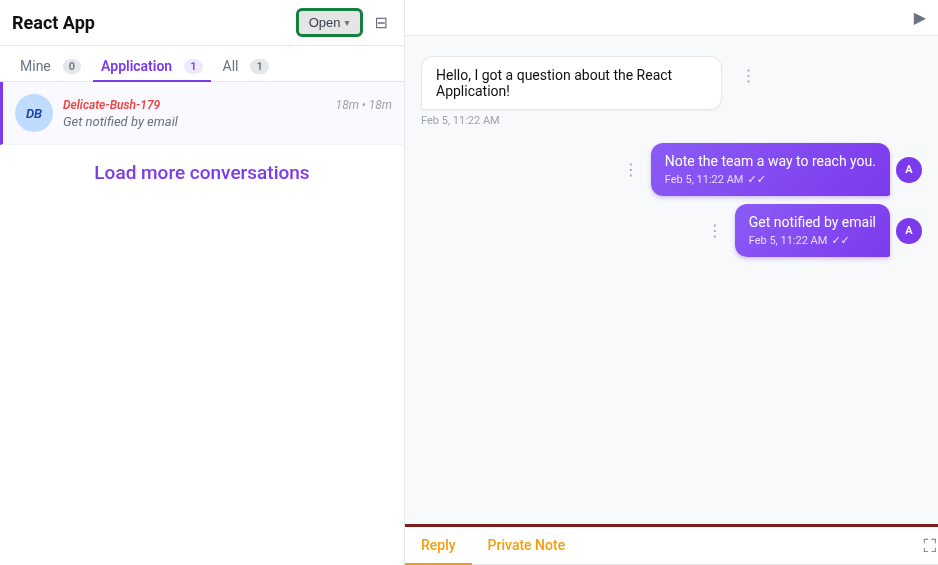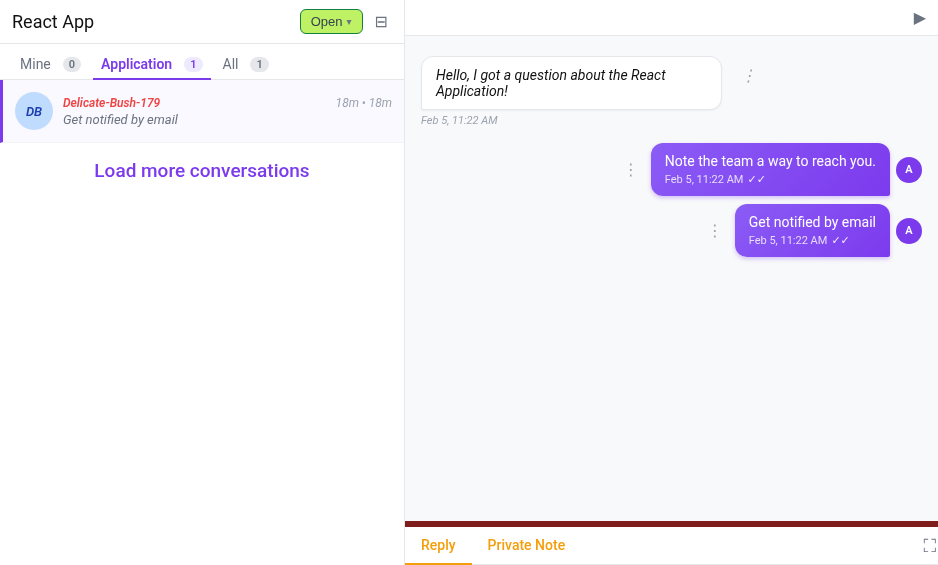--- a/index.html
+++ b/index.html
@@ -18,34 +18,34 @@
     .left-header {
       display: flex;
       align-items: center;
       padding: 8px 12px;
       border-bottom: 1px solid #e5e7eb;
       gap: 8px;
     }
 
     .app-title {
       font-size: 18px;
-      font-weight: 400;
+      font-weight: 700;
       color: #111;
       flex: 1;
     }
 
     .open-btn {
       display: flex;
       align-items: center;
-      border: 1px solid #15803d;
+      border: 3px solid #15803d;
       border-radius: 6px;
       padding: 4px 10px;
       font-size: 13px;
       cursor: pointer;
-      background: #bef264;
+      background: #e5e5e5;
       color: #374151;
       gap: 4px;
     }
 
     .chevron-icon {
       font-size: 10px;
       color: #6b7280;
     }
 
     .filter-icon {
@@ -277,21 +277,21 @@
       align-items: center;
       justify-content: center;
       font-size: 11px;
       font-weight: 600;
       flex-shrink: 0;
     }
 
     
     .reply-bar {
       background: #fff;
-      border-top: 6px solid #7f1d1d;
+      border-top: 3px solid #7f1d1d;
     }
 
     .reply-tabs {
       display: flex;
       align-items: center;
       border-bottom: 1px solid #e5e7eb;
     }
 
     .reply-tab {
       padding: 10px 16px;
@@ -316,21 +316,20 @@
       color: #6b7280;
       cursor: pointer;
       font-size: 18px;
       padding: 2px;
     }
 
     .incoming-row {
       display: flex;
       align-items: flex-start;
       gap: 15px;
-      font-style: italic;
     }
 
     .msg-options-incoming {
       color: #9ca3af;
       cursor: pointer;
       font-size: 16px;
       padding: 2px 4px;
       letter-spacing: 2px;
       margin-top: 8px;
     }

